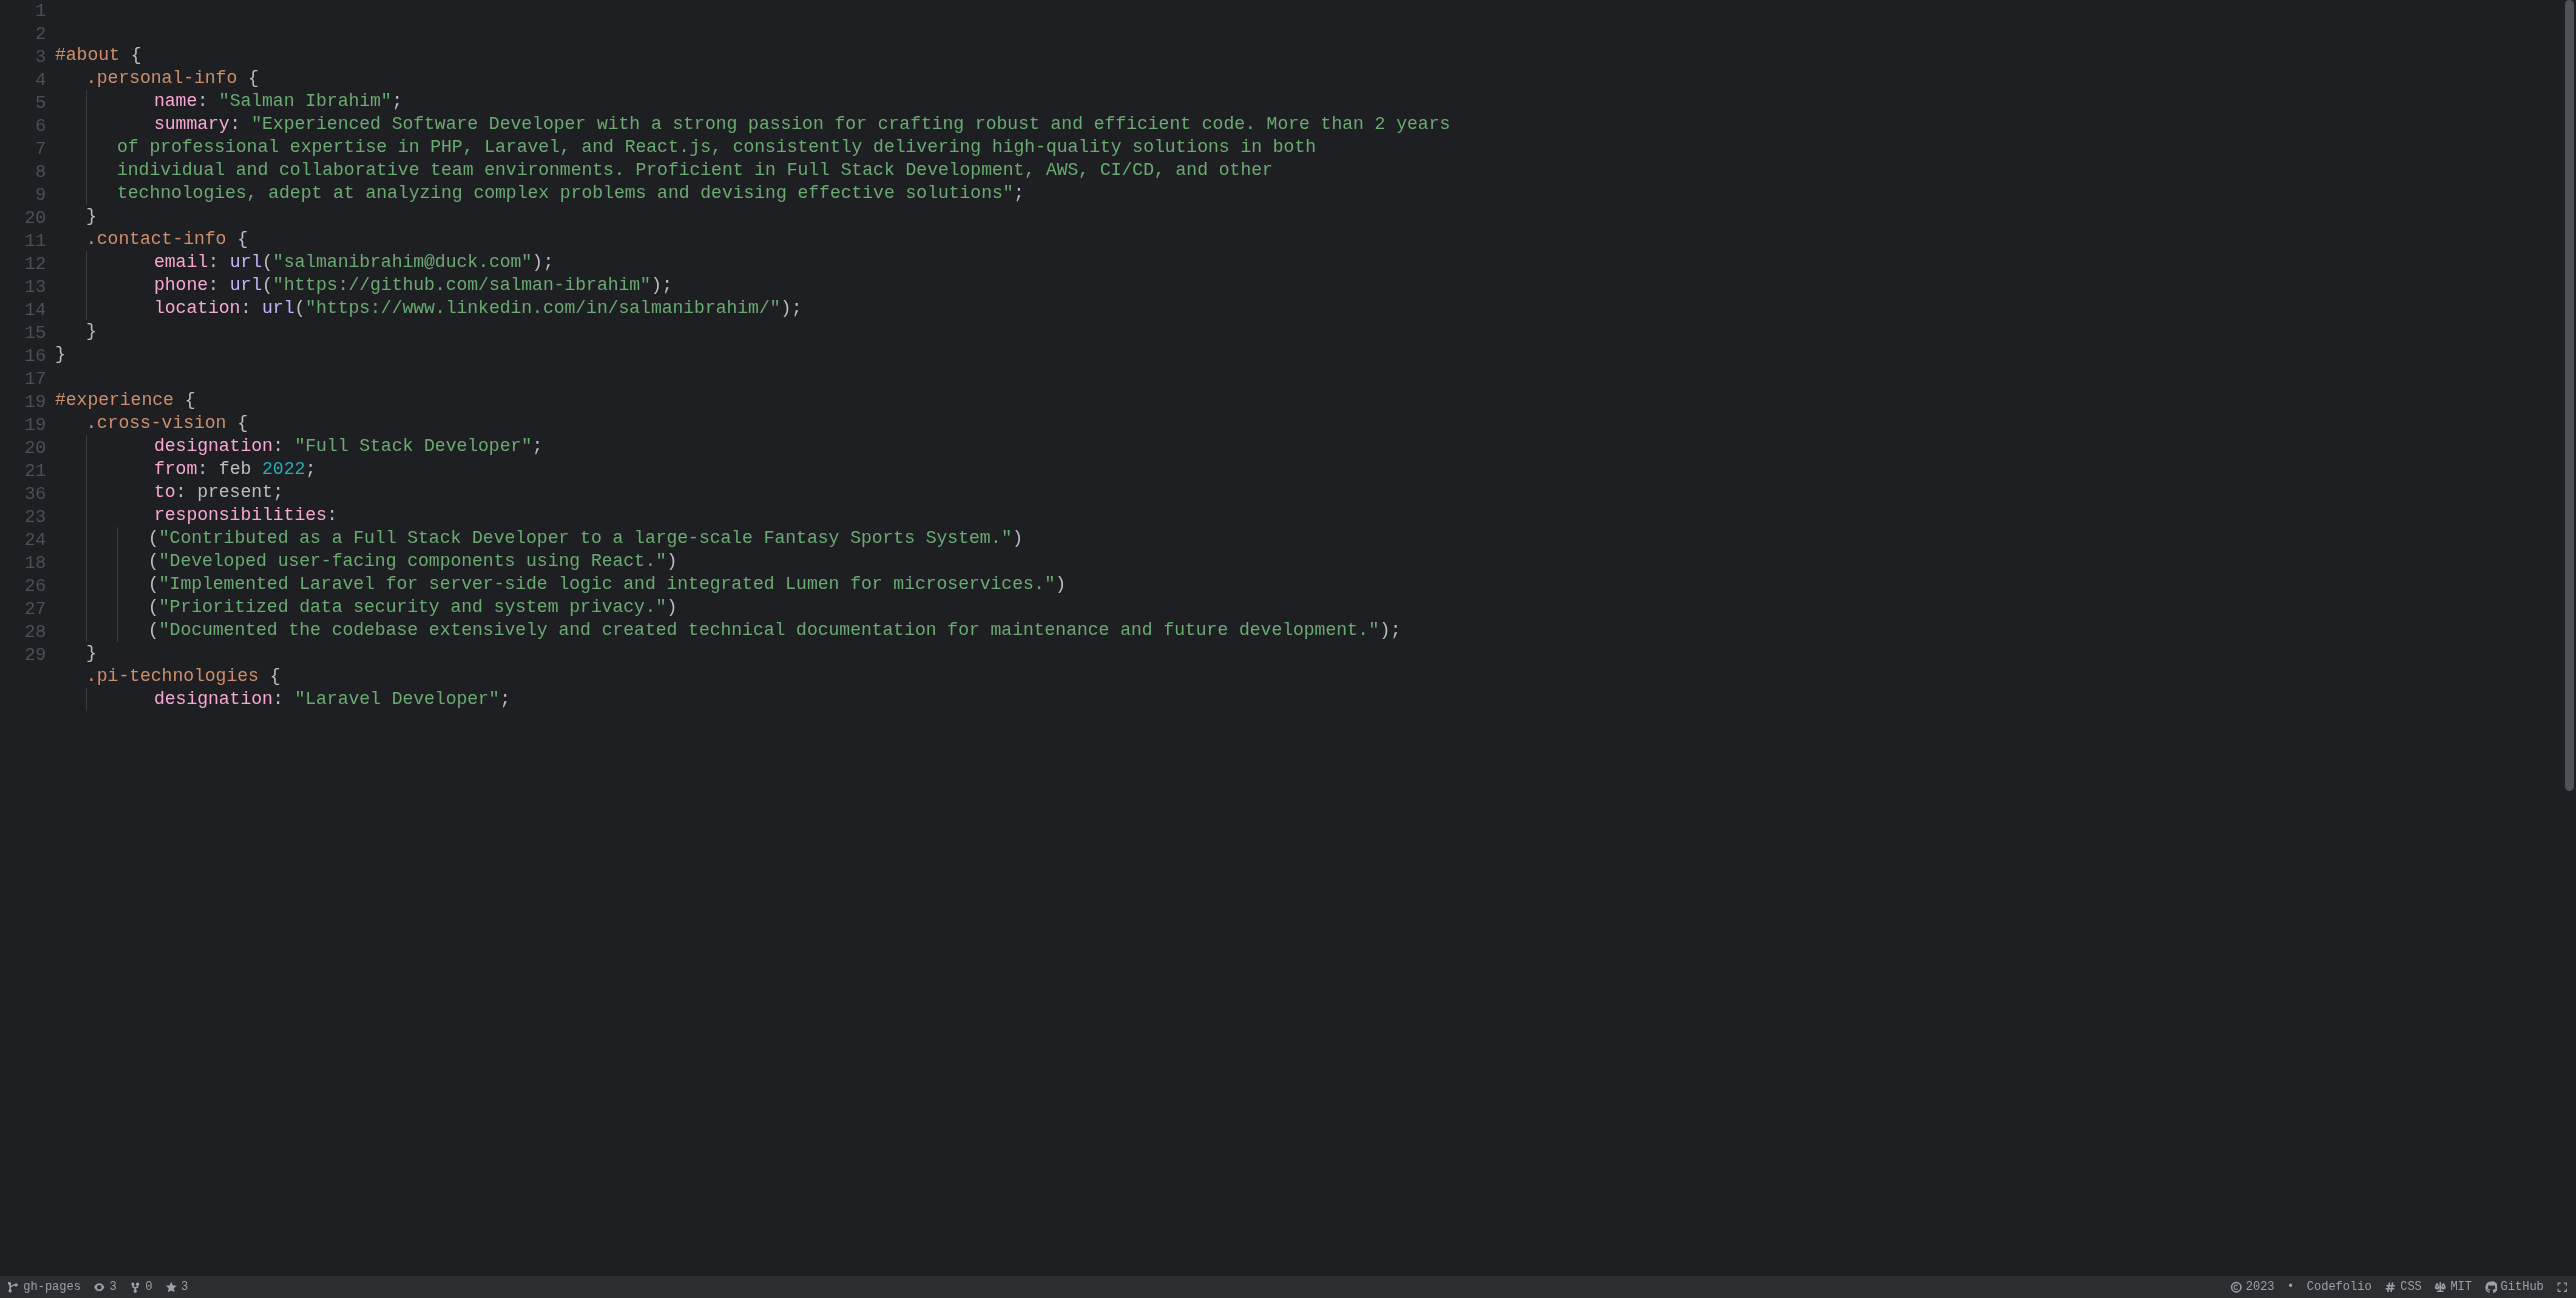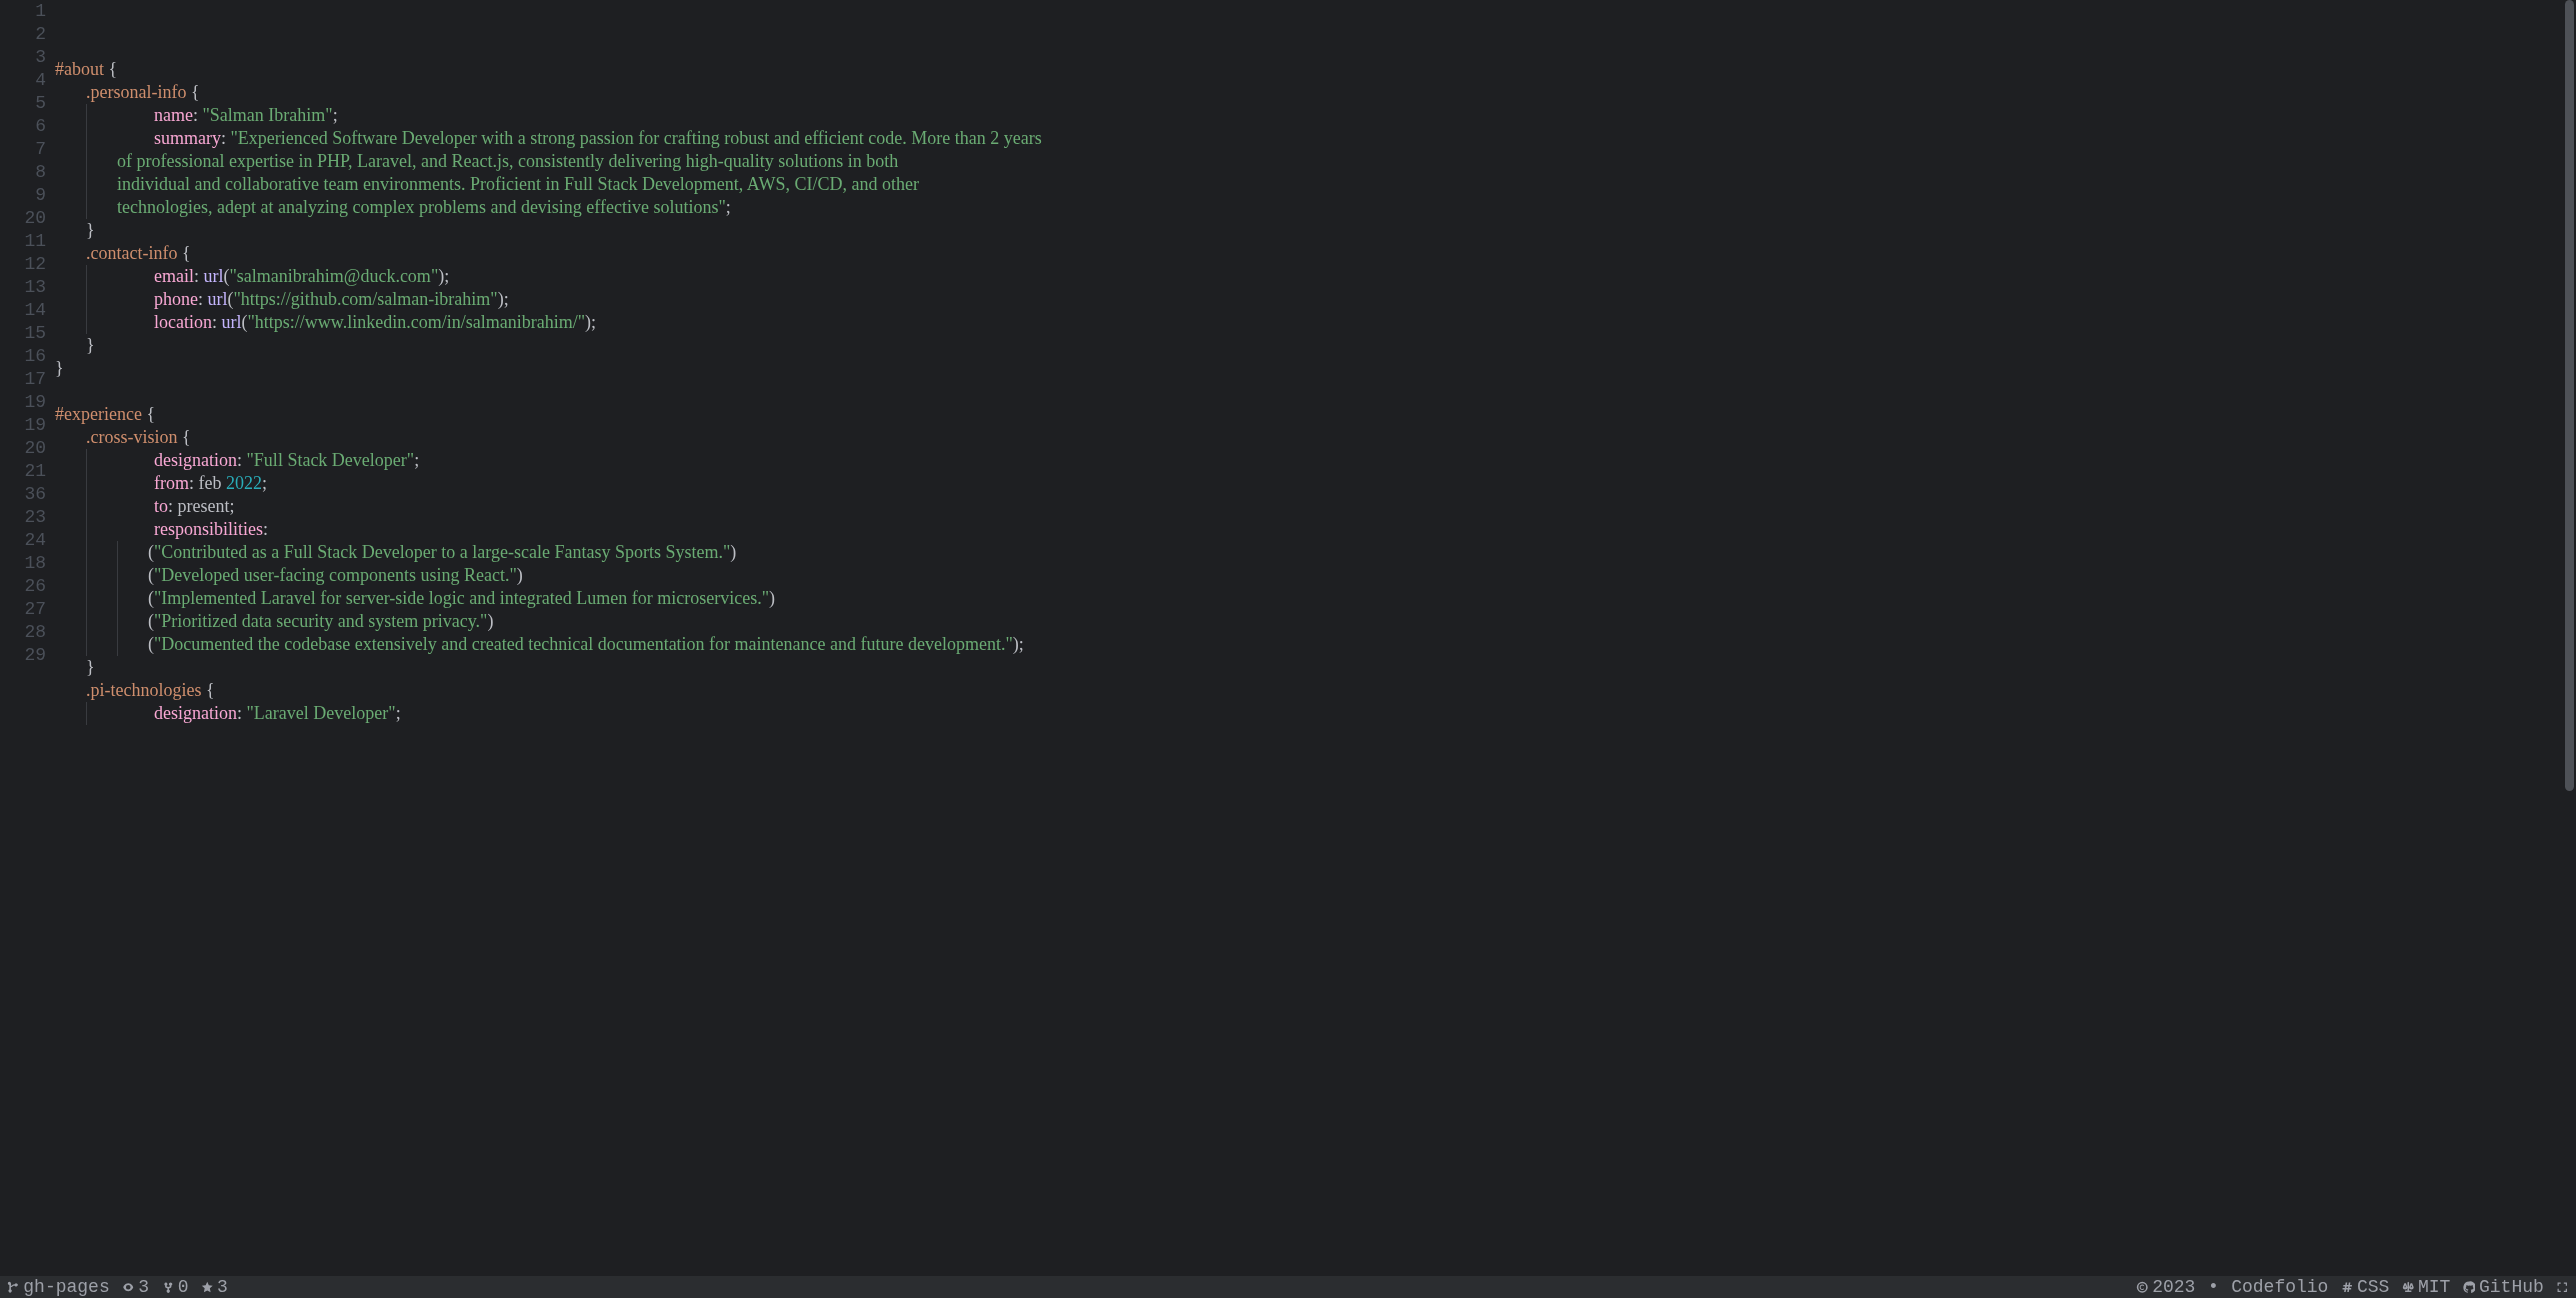--- a/index.html
+++ b/index.html
@@ -35,22 +35,21 @@
 .gutter .ln {
   height: 23px;
   line-height: 23px;
   padding-right: 9px;
 }
 .code {
   flex: 1;
   overflow: auto;
   position: relative;
   white-space: pre;
-  padding-top: 16px;
-  font-family: Liberation Serif, serif;
+  padding-top: 4px;
 }
 .line {
   height: 23px;
   line-height: 23px;
   display: flex;
 }
 .guides {
   display: inline-flex;
   height: 23px;
 }
@@ -89,21 +88,21 @@
   background: #4e5157;
   border-radius: 4.5px;
 }
 
 
 .status {
   height: 23px;
   background: #2b2d30;
   border-top: 0.9px solid #1e1f22;
   color: #9da0a8;
-  font-size: 18px;
+  font-size: 12px;
   display: flex;
   align-items: center;
   padding: 0 7.2px;
 }
 .status-left, .status-right {
   display: flex;
   align-items: center;
   gap: 12.5px;
 }
 .status-right { margin-left: auto; }

